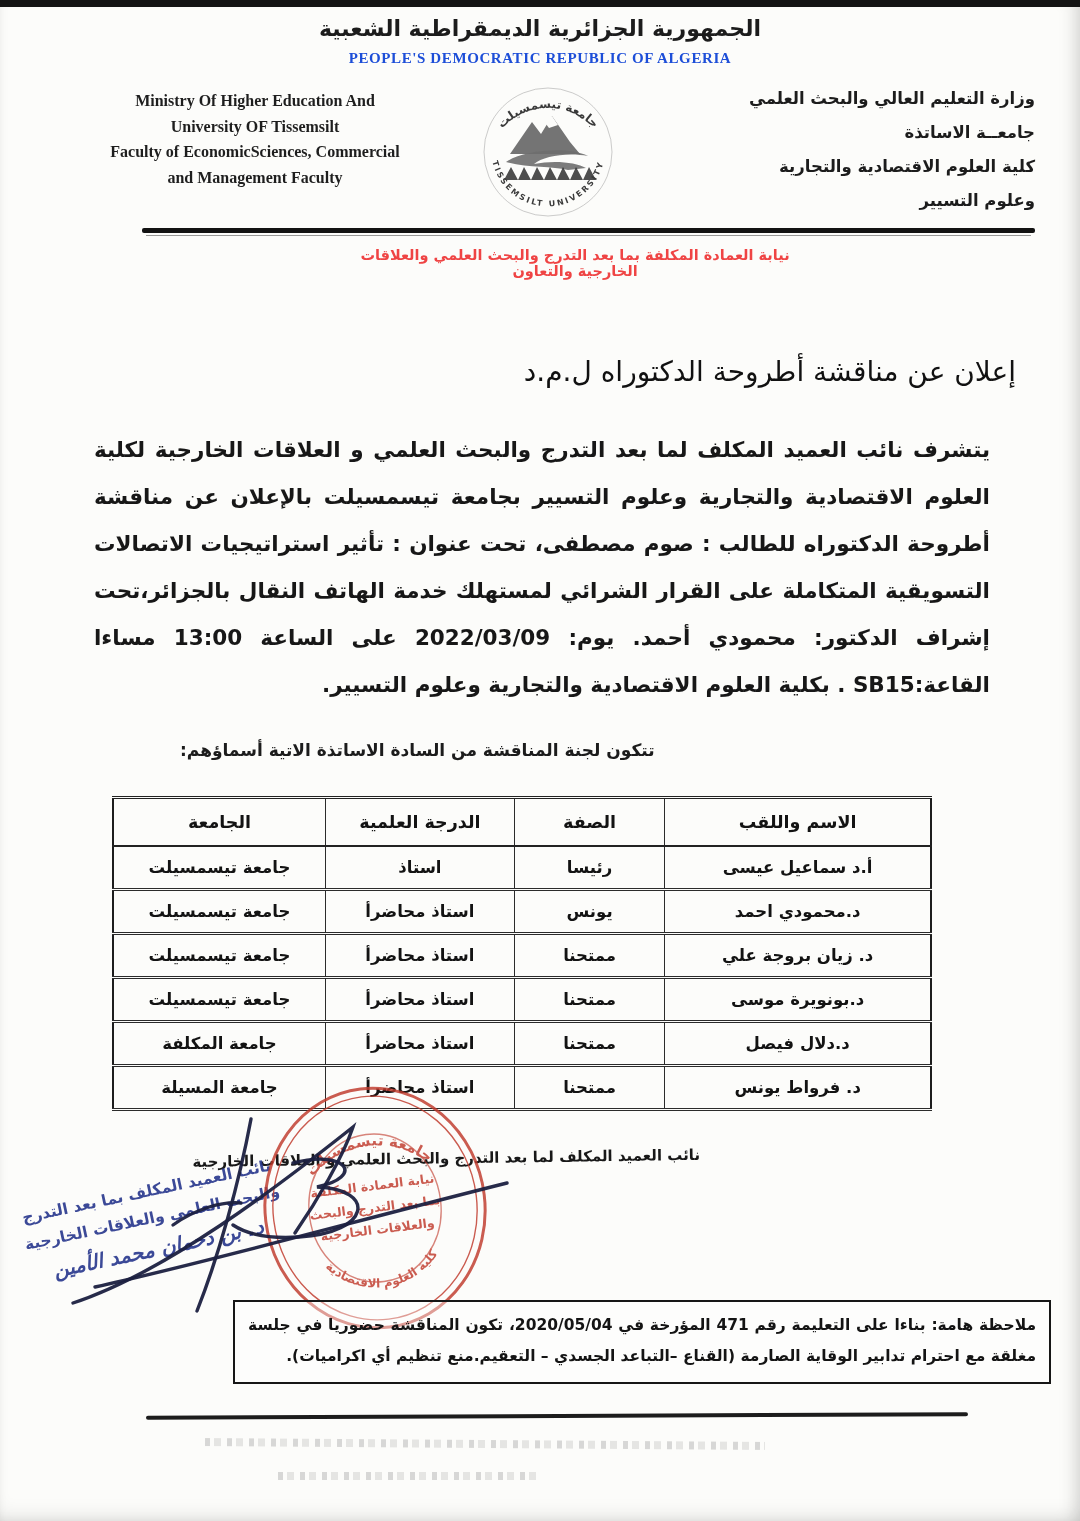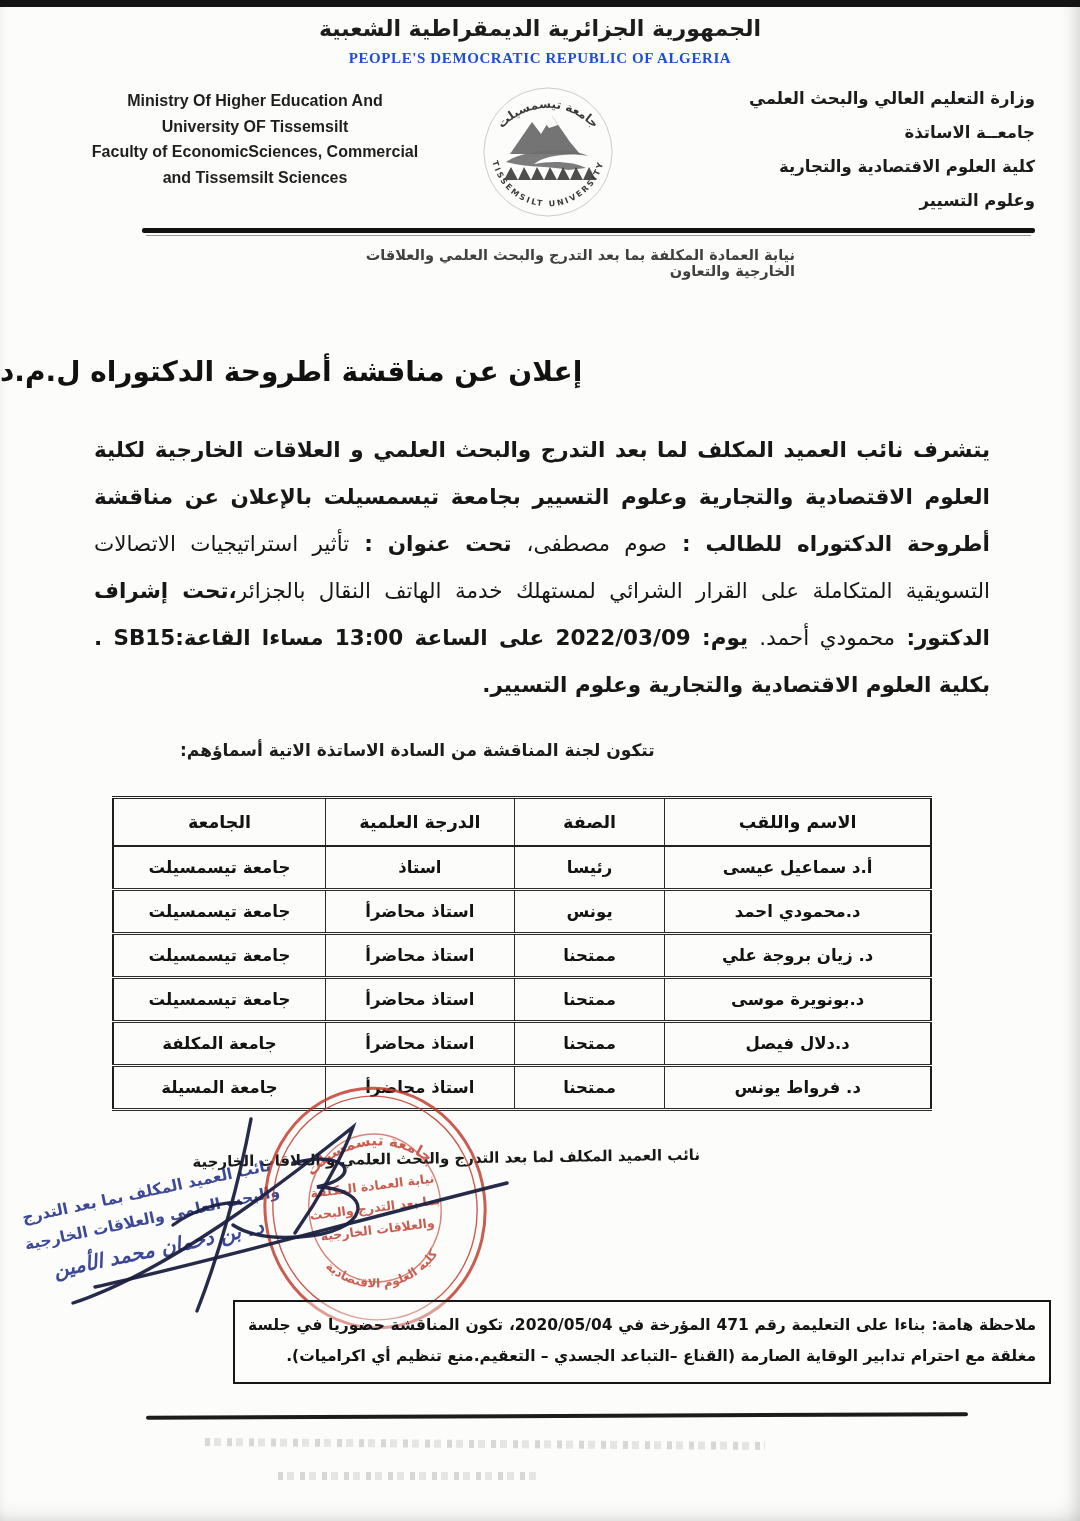--- a/index.html
+++ b/index.html
@@ -12,35 +12,35 @@
   .abs{position:absolute;}
   .rtl{direction:rtl;unicode-bidi:plaintext;}
 
   .top-edge{top:0;left:0;width:1080px;height:7px;background:#141414;}
 
   .republic-ar{top:16px;left:0;width:1080px;text-align:center;font-size:22px;font-weight:800;letter-spacing:.5px;}
   .republic-en{top:50px;left:0;width:1080px;text-align:center;font-size:15px;font-weight:700;
     font-family:"Liberation Serif", serif;letter-spacing:.6px;color:#1d4ed8;}
 
   .hdr-left{top:88px;left:80px;width:350px;text-align:center;font-size:16px;font-weight:700;
-    font-family:Liberation Sans, sans-serif;line-height:25.5px;color:#1e1e1e;}
+    font-family:Liberation Serif, serif;line-height:25.5px;color:#1e1e1e;}
   .hdr-right{top:82px;left:730px;width:305px;text-align:right;font-size:16.5px;font-weight:800;line-height:34px;}
 
   .logo{top:76px;left:448px;width:200px;height:148px;}
 
   .hrule{top:228px;left:142px;width:893px;height:4.5px;background:#121212;border-radius:2px;}
   .hrule2{top:235px;left:146px;width:885px;height:1.2px;background:#555;opacity:.6;}
 
-  .subheader{top:247px;left:355px;width:440px;font-size:14.5px;font-weight:800;color:#404040;}
-
-  .doc-title{top:355px;left:0;width:1016px;text-align:left;font-size:28px;font-weight:700;color:#111;}
+  .subheader{top:247px;left:355px;width:440px;text-align:center;font-size:14.5px;font-weight:800;color:#ef4444;}
+
+  .doc-title{top:355px;left:0;width:1016px;text-align:right;font-size:28px;font-weight:400;color:#111;}
 
   .body-par{top:426px;left:94px;width:896px;font-size:21.5px;font-weight:600;line-height:47px;
     text-align:justify;color:#171717;}
-  .body-par .seg-bold{font-weight:400;}
+  .body-par .seg-bold{font-weight:700;}
 
   .committee-intro{top:740px;left:180px;width:730px;text-align:left;font-size:17px;font-weight:800;}
 
   table.jury{top:796px;left:112px;width:820px;border-collapse:collapse;direction:rtl;
     position:absolute;table-layout:fixed;background:transparent;}
   table.jury th, table.jury td{border:1.6px solid #2b2b2b;text-align:center;font-weight:800;color:#131313;
     padding:0 6px;}
   table.jury th{height:46px;font-size:17.5px;border-top:3px double #222;border-bottom:2.2px solid #222;}
   table.jury td{height:41px;font-size:16.5px;border-bottom-style:double;border-bottom-width:3px;}
   table.jury tr > *:nth-child(1){width:33%;}
@@ -80,21 +80,21 @@
 
   <div class="abs top-edge"></div>
 
   <div class="abs republic-ar rtl">الجمهورية الجزائرية الديمقراطية الشعبية</div>
   <div class="abs republic-en">PEOPLE'S DEMOCRATIC REPUBLIC OF ALGERIA</div>
 
   <div class="abs hdr-left">
       <div>Ministry Of Higher Education And</div>
       <div>University OF Tissemsilt</div>
       <div>Faculty of EconomicSciences, Commercial</div>
-      <div>and Tissemsilt Sciences</div>
+      <div>and Management Faculty</div>
     </div>
 
   <div class="abs hdr-right rtl">
       <div>وزارة التعليم العالي والبحث العلمي</div>
       <div>جامعــة الاساتذة</div>
       <div>كلية العلوم الاقتصادية والتجارية</div>
       <div>وعلوم التسيير</div>
     </div>
 
   <svg class="abs logo" viewBox="0 0 200 148">

